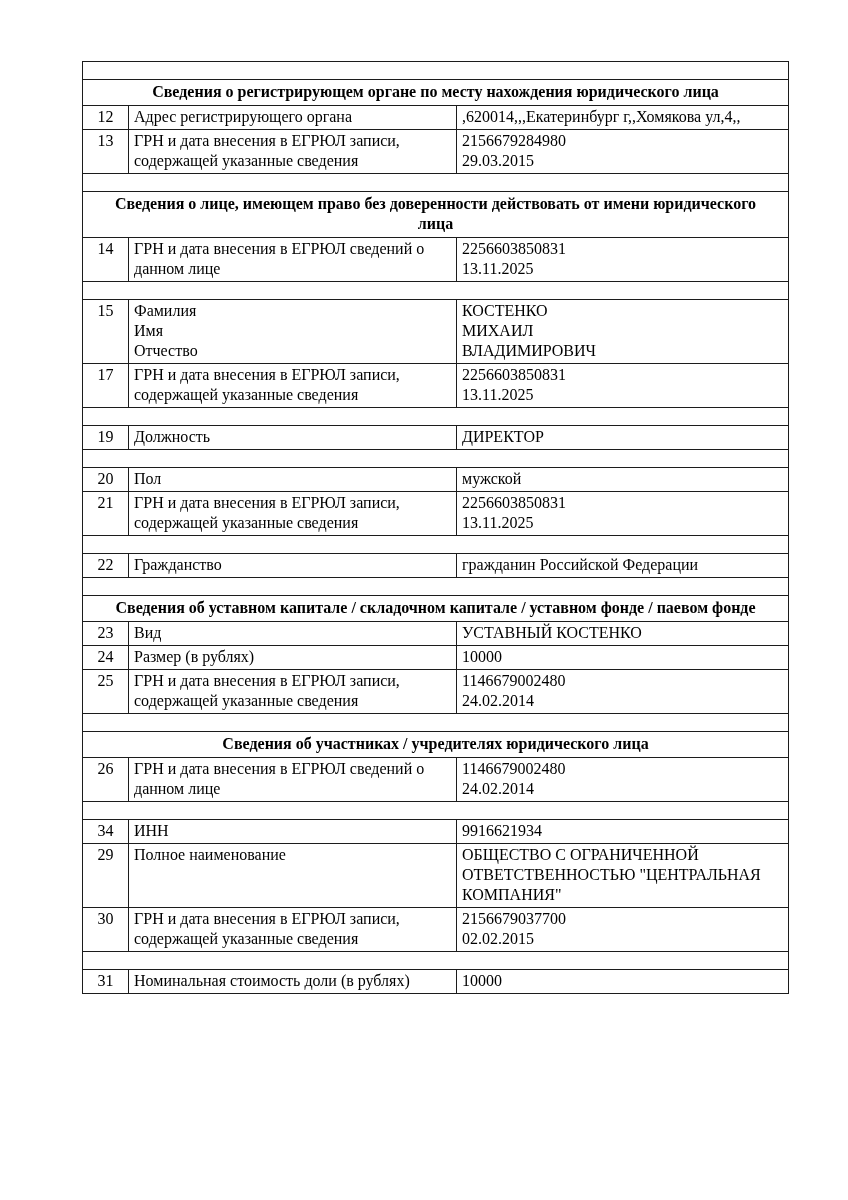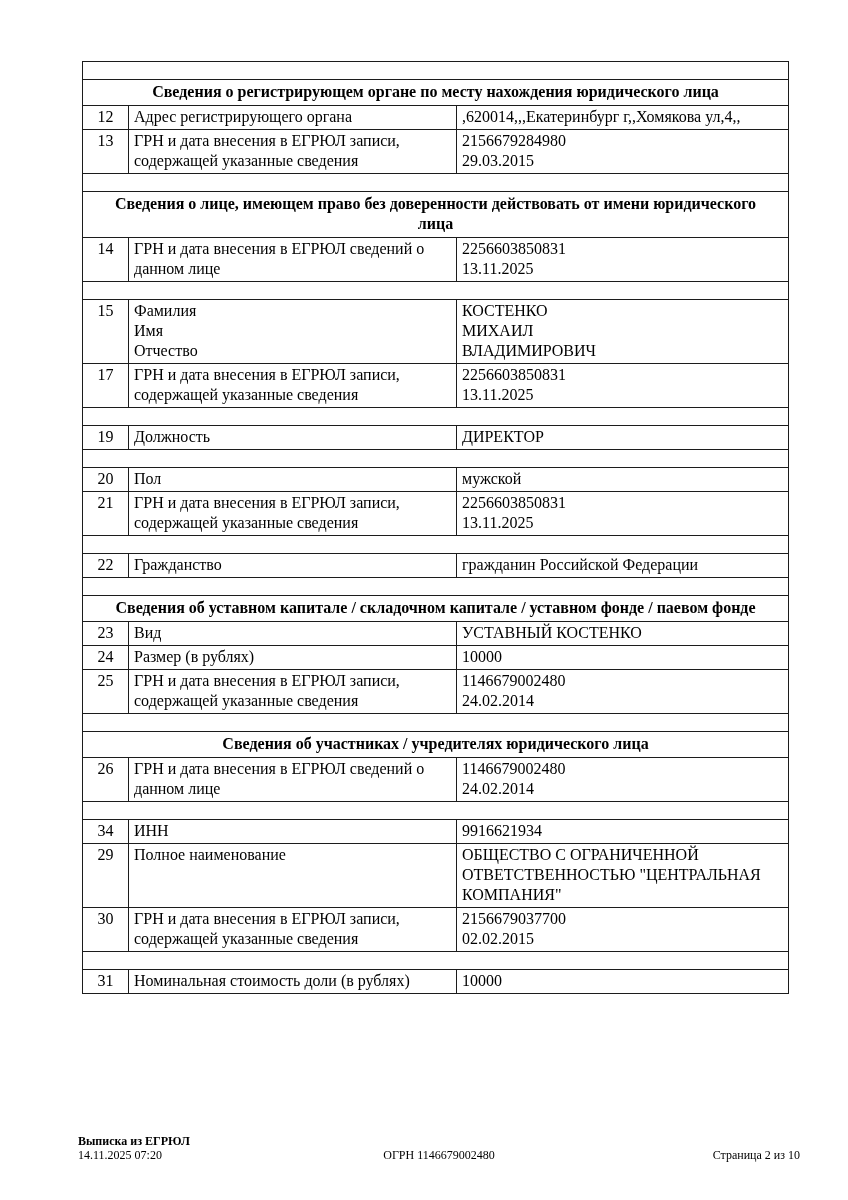--- a/index.html
+++ b/index.html
@@ -294,22 +294,14 @@
           <td class="col-label">
             <div>Номинальная стоимость доли (в рублях)</div>
           </td>
           <td class="col-value">
             <div>10000</div>
           </td>
         </tr>
       </tbody>
   </table>
 
-  <div class="footer">
-    <div class="footer-left">
-      <div class="doc-title">Выписка из ЕГРЮЛ</div>
-      <div>14.11.2025 07:20</div>
-    </div>
-    <div class="footer-center">ОГРН 1146679002480</div>
-    <div class="footer-right">Страница 2 из 10</div>
-  </div>
 
 </div>
 
 </body></html>

